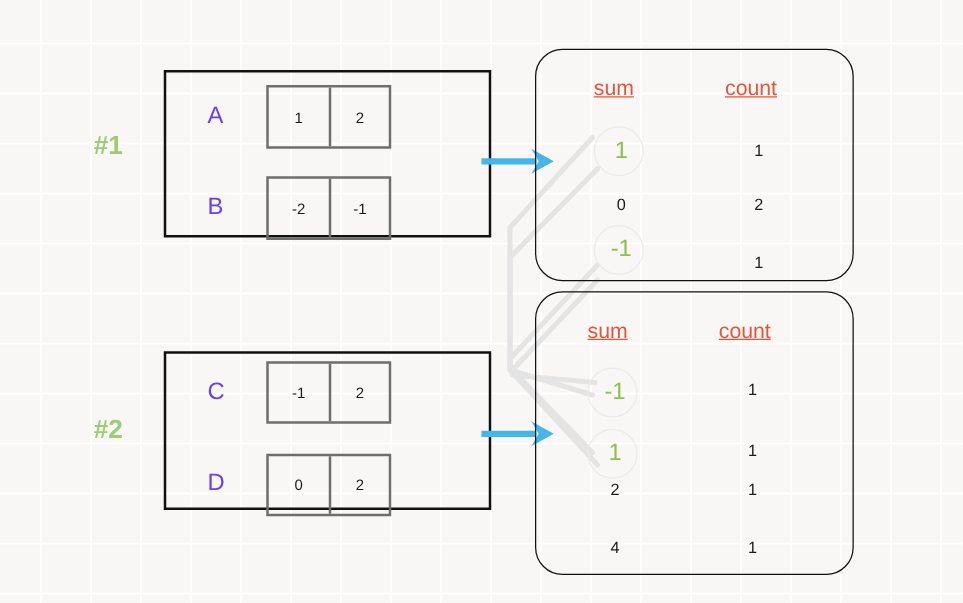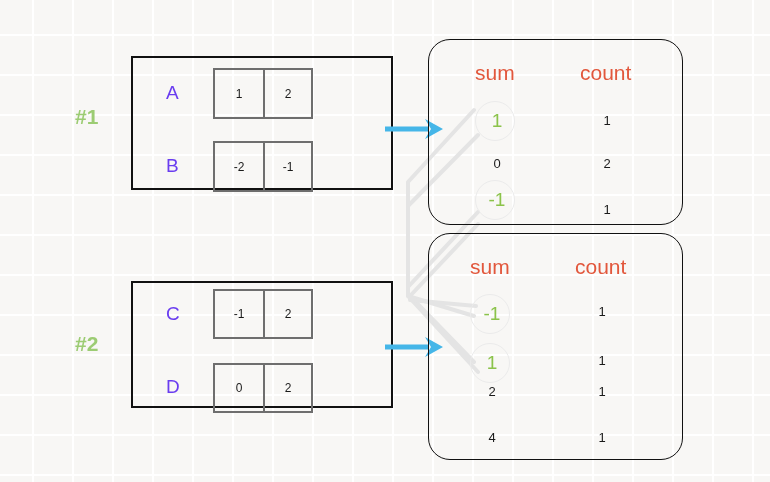--- a/index.html
+++ b/index.html
@@ -88,23 +88,24 @@
     border-radius: 22px;
     box-sizing: border-box;
     background: transparent;
   }
   #agg-table-1 { left: 428px; top: 39px; width: 255px; height: 186px; }
   #agg-table-2 { left: 428px; top: 233px; width: 255px; height: 227px; }
 
   .agg-header {
     position: absolute;
     color: #e2573c;
-    font-size: 21px;
+    font-size: 17px;
     font-family: "Liberation Sans", sans-serif;
     white-space: nowrap;
+    text-decoration: underline;
   }
 
   .agg-value {
     position: absolute;
     font-size: 13px;
     color: #1a1a1a;
     font-family: "Liberation Sans", sans-serif;
     text-align: center;
     white-space: nowrap;
   }

